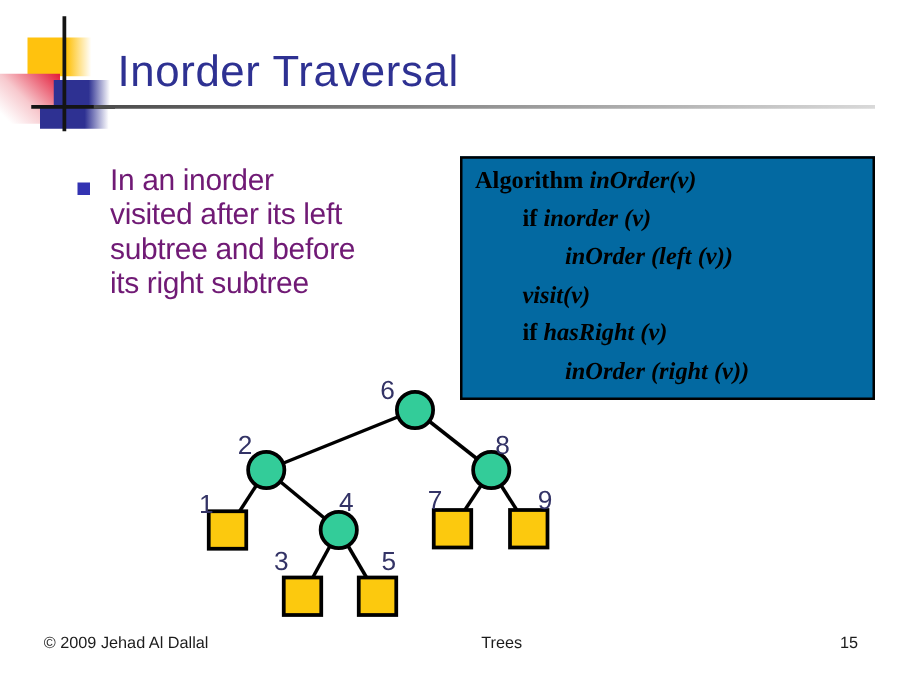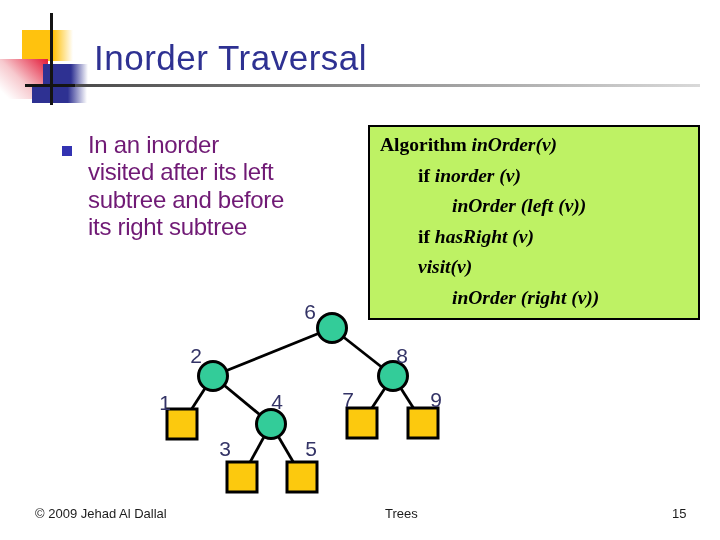--- a/index.html
+++ b/index.html
@@ -29,21 +29,21 @@
     background:linear-gradient(90deg,#4a4a4a 0%,#9a9a9a 55%,#d9d9d9 100%); }
 
   
   .bullet-marker { position:absolute; left:62px; top:146px; width:10px; height:10px; background:#3333B2; }
   .bullet-text { position:absolute; left:88px; top:131px; color:#701a75;
     font-size:24px; line-height:27.4px; letter-spacing:-0.3px; }
   .bullet-text div { white-space:nowrap; }
 
   
   .algo-box { position:absolute; left:368px; top:125px; width:314px; height:183px;
-    border:2px solid #000; background:#bef264; padding:3px 6px 5px 8px;
+    border:2px solid #000; background:#0369a1; padding:3px 6px 5px 8px;
     font-family:"Liberation Serif", serif; font-weight:bold; font-size:19.5px;
     line-height:30.5px; color:#000; }
   .algo-line { white-space:nowrap; }
   .ind0 { padding-left:2px; }
   .ind1 { padding-left:40px; }
   .ind2 { padding-left:74px; }
   .kw { font-style:normal; }
   .it { font-style:italic; }
 
   
@@ -81,24 +81,24 @@
   <div class="algo-line ind0">
     <span class="kw">Algorithm </span><span class="it">inOrder(v)</span>
   </div>
   <div class="algo-line ind1">
     <span class="kw">if </span><span class="it">inorder (v)</span>
   </div>
   <div class="algo-line ind2">
     <span class="it">inOrder (left (v))</span>
   </div>
   <div class="algo-line ind1">
-    <span class="kw">if </span><span class="it">hasRight (v)</span>
+    <span class="it">visit(v)</span>
   </div>
   <div class="algo-line ind1">
-    <span class="it">visit(v)</span>
+    <span class="kw">if </span><span class="it">hasRight (v)</span>
   </div>
   <div class="algo-line ind2">
     <span class="it">inOrder (right (v))</span>
   </div>
 </div>
 
 <svg class="tree-svg" width="326" height="212" viewBox="138 292 326 212">
 
   <g stroke="#000000" stroke-width="2.8">
     <line x1="332" y1="328" x2="213" y2="376"></line>

